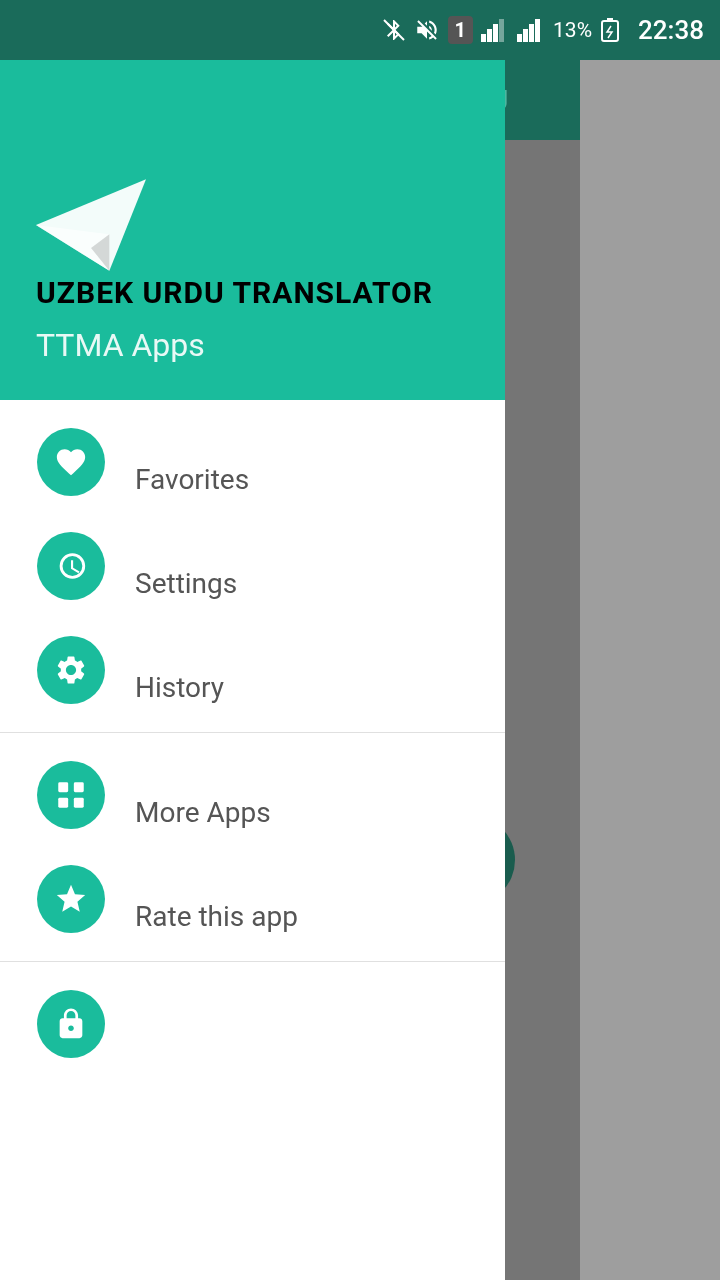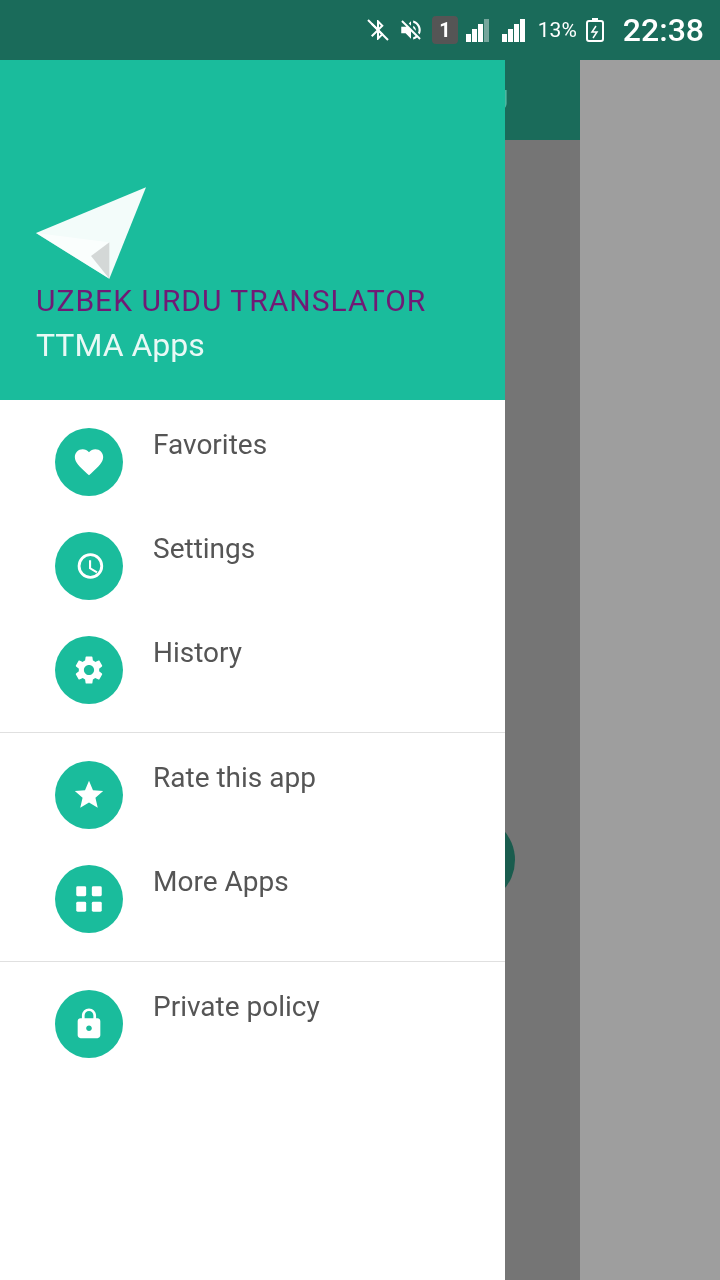--- a/index.html
+++ b/index.html
@@ -27,21 +27,21 @@
     }
     .status-bar-icons {
       display: flex;
       align-items: center;
       gap: 8px;
       color: white;
       font-size: 22px;
     }
     .status-bar-time {
       color: white;
-      font-size: 32px;
+      font-size: 26px;
       font-weight: 500;
       margin-left: 10px;
     }
 
     
     .main-layout {
       width: 580px;
       height: 1220px;
       display: flex;
       position: relative;
@@ -114,25 +114,25 @@
       width: 100%;
       height: 340px;
       background: #1abc9c;
       padding: 40px 36px 36px 36px;
       display: flex;
       flex-direction: column;
       justify-content: flex-end;
     }
 
     .drawer-title {
-      color: #701a75;
+      color: #000000;
       font-size: 30px;
-      font-weight: 400;
+      font-weight: 700;
       letter-spacing: 1px;
-      margin-bottom: 8px;
+      margin-bottom: 16px;
     }
 
     .drawer-subtitle {
       color: rgba(255,255,255,0.9);
       font-size: 32px;
       font-weight: 400;
     }
 
     
     .drawer-menu {
@@ -142,22 +142,22 @@
       padding: 10px 0;
     }
 
     .menu-section {
       display: flex;
       flex-direction: column;
     }
 
     .menu-item {
       display: flex;
-      align-items: flex-start;
-      padding: 18px 55px;
+      align-items: flex-end;
+      padding: 18px 37px;
       cursor: pointer;
       transition: background 0.2s;
     }
 
     .menu-icon {
       width: 68px;
       height: 68px;
       border-radius: 50%;
       background: #1abc9c;
       display: flex;
@@ -300,50 +300,49 @@
       </div>
 
       <div class="divider"></div>
 
       <div class="menu-section">
 
 
         <div class="menu-item">
           <div class="menu-icon">
             <svg width="34" height="34" viewBox="0 0 24 24" fill="white">
-              <path d="M12 17.27L18.18 21l-1.64-7.03L22 9.24l-7.19-.61L12 2 9.19 8.63 2 9.24l5.46 4.73L5.82 21z"></path>
-            </svg>
-          </div>
-          <span class="menu-label">Rate this app</span>
-        </div>
-
-        <div class="menu-item">
-          <div class="menu-icon">
-            <svg width="34" height="34" viewBox="0 0 24 24" fill="white">
               <rect x="3" y="3" width="7" height="7" rx="1"></rect>
               <rect x="14" y="3" width="7" height="7" rx="1"></rect>
               <rect x="3" y="14" width="7" height="7" rx="1"></rect>
               <rect x="14" y="14" width="7" height="7" rx="1"></rect>
             </svg>
           </div>
           <span class="menu-label">More Apps</span>
         </div>
+
+        <div class="menu-item">
+          <div class="menu-icon">
+            <svg width="34" height="34" viewBox="0 0 24 24" fill="white">
+              <path d="M12 17.27L18.18 21l-1.64-7.03L22 9.24l-7.19-.61L12 2 9.19 8.63 2 9.24l5.46 4.73L5.82 21z"></path>
+            </svg>
+          </div>
+          <span class="menu-label">Rate this app</span>
+        </div>
       </div>
 
       <div class="divider"></div>
 
       <div class="menu-section">
 
         <div class="menu-item">
           <div class="menu-icon">
             <svg width="34" height="34" viewBox="0 0 24 24" fill="white">
               <path d="M18 8h-1V6c0-2.76-2.24-5-5-5S7 3.24 7 6v2H6c-1.1 0-2 .9-2 2v10c0 1.1.9 2 2 2h12c1.1 0 2-.9 2-2V10c0-1.1-.9-2-2-2zm-6 9c-1.1 0-2-.9-2-2s.9-2 2-2 2 .9 2 2-.9 2-2 2zm3.1-9H8.9V6c0-1.71 1.39-3.1 3.1-3.1 1.71 0 3.1 1.39 3.1 3.1v2z"></path>
             </svg>
           </div>
-          <span class="menu-label">Private policy</span>
         </div>
 
       </div>
 
     </div>
   </div>
 
 </div>
 
 </body></html>

